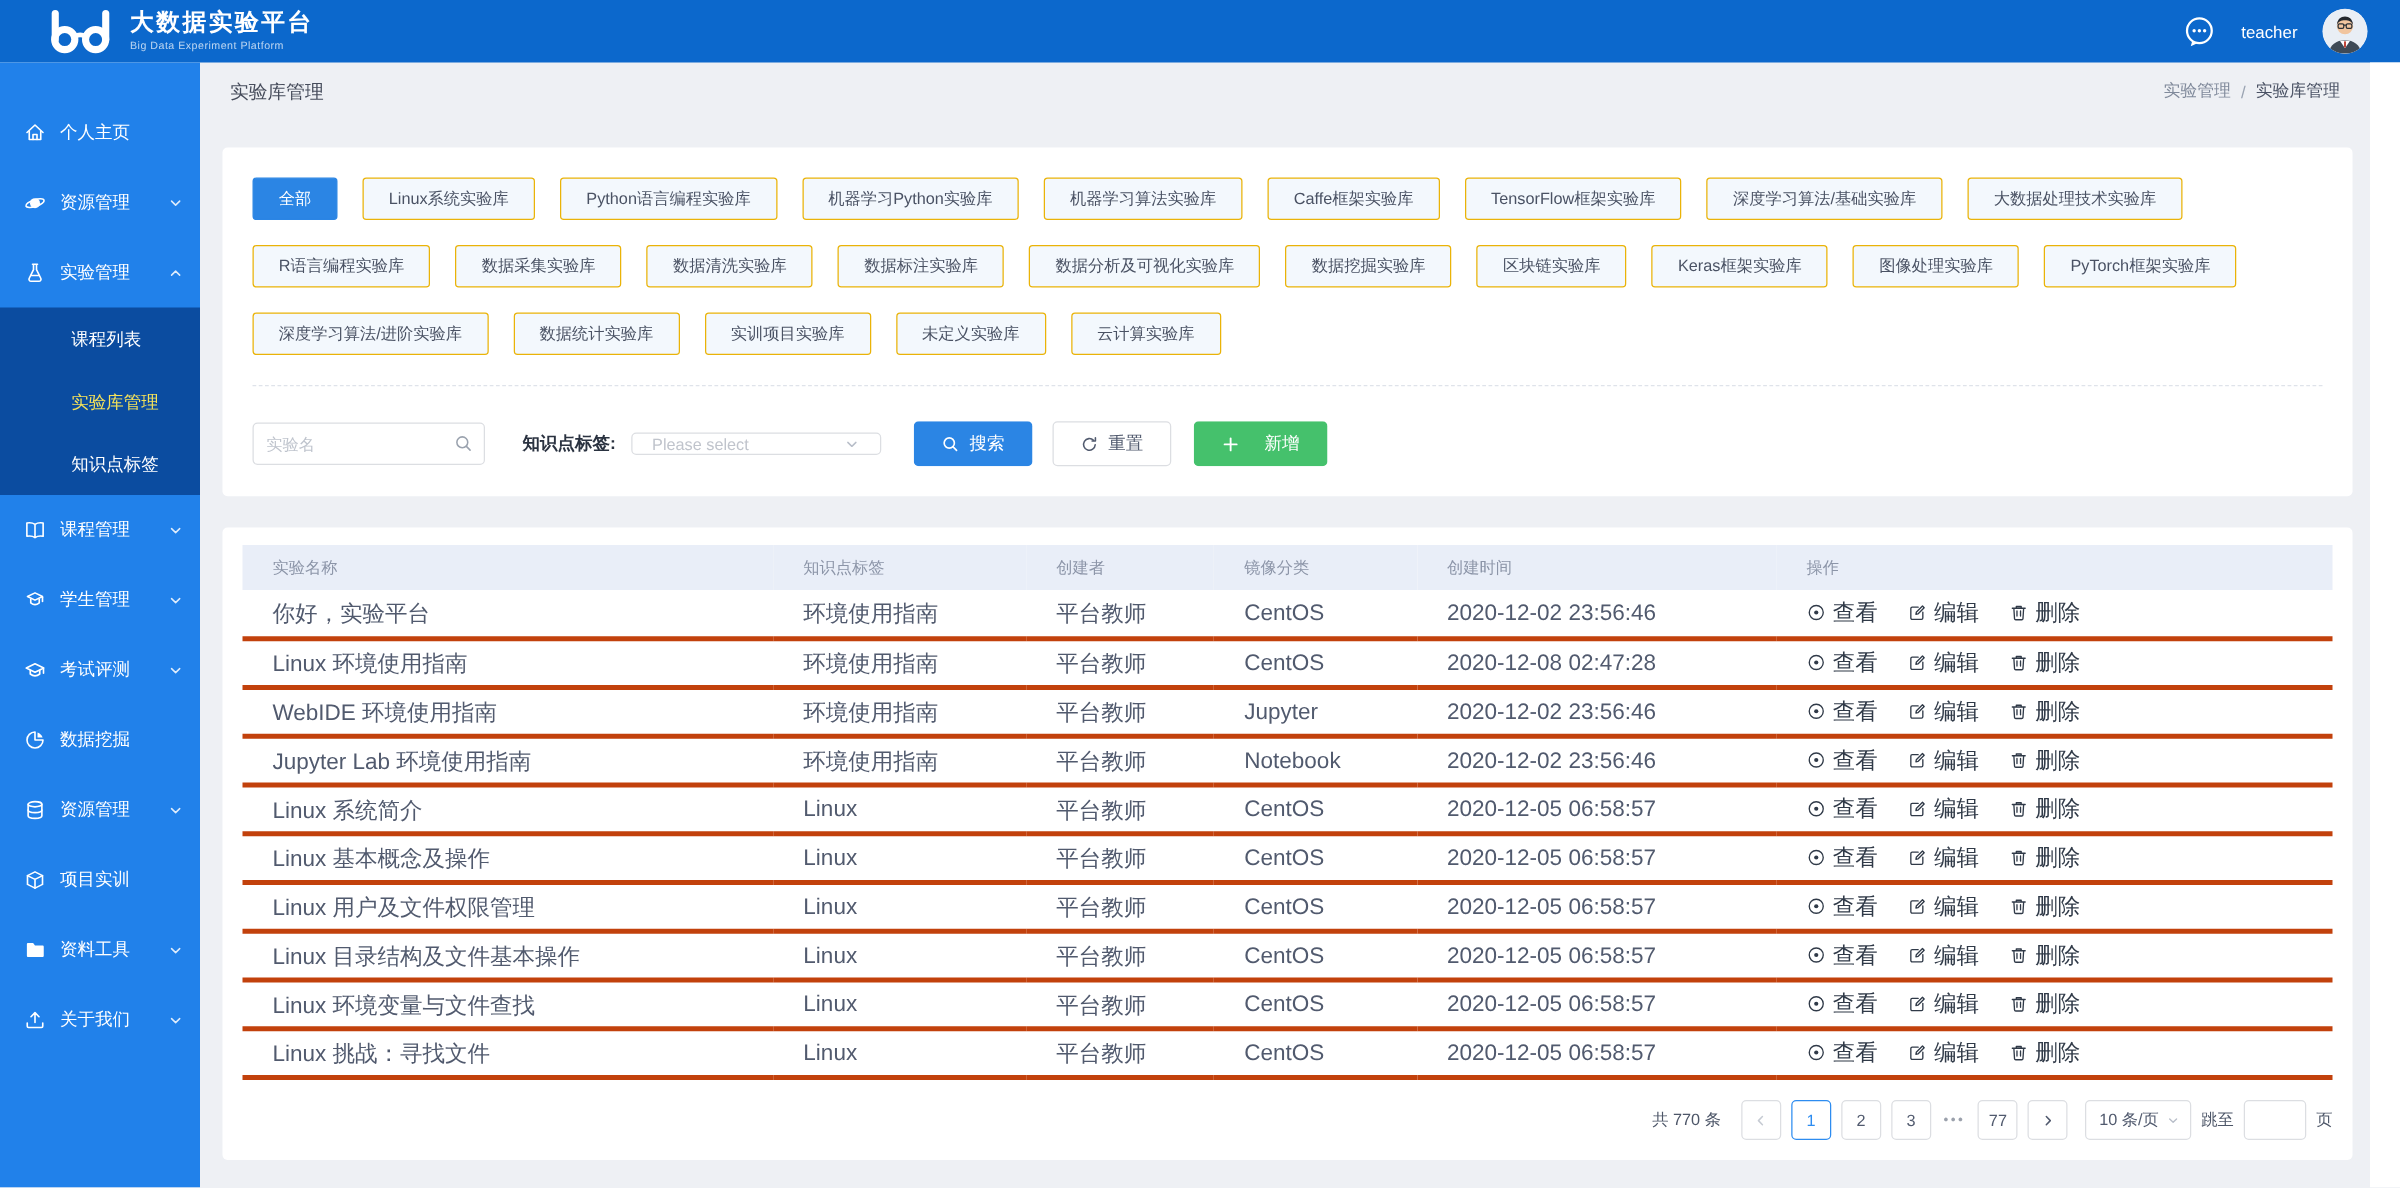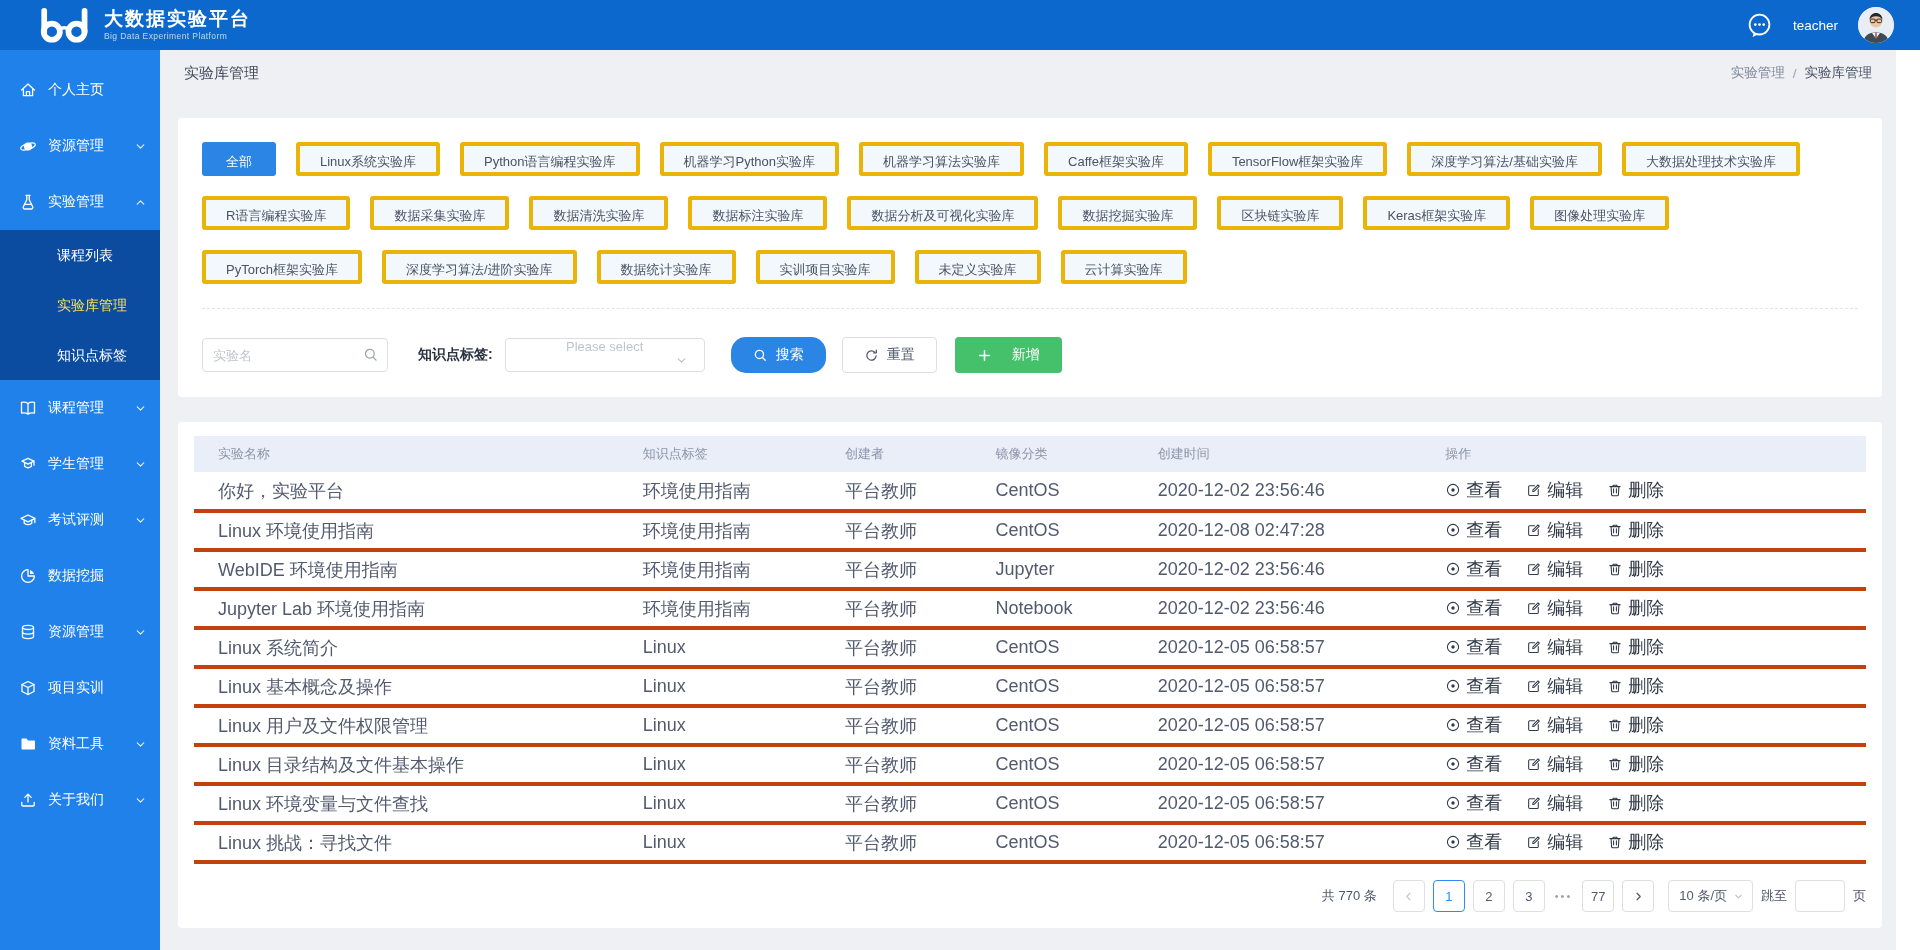--- a/index.html
+++ b/index.html
@@ -15,56 +15,56 @@
   .logo svg{display:block;}
   .brand-title{font-size:19px;font-weight:bold;color:#fff;letter-spacing:2px;line-height:1.1;}
   .brand-sub{font-size:8.5px;color:rgba(255,255,255,.72);letter-spacing:.4px;margin-top:2px;}
   .topbar-right{margin-left:auto;display:flex;align-items:center;gap:20px;}
   .chat-icon{color:#fff;display:flex;cursor:pointer;}
   .username{color:#fff;font-size:13.5px;}
   .avatar{width:36px;height:36px;border-radius:50%;overflow:hidden;background:#e9eef5;cursor:pointer;}
   .avatar svg{display:block;}
   
   .body{display:flex;height:900px;}
-  .sidebar{width:160px;background:#2181ea;padding-top:12px;flex-shrink:0;}
+  .sidebar{width:160px;background:#2181ea;padding-top:28px;flex-shrink:0;}
   .side-item{height:56px;display:flex;align-items:center;gap:11px;padding:0 13px 0 19px;color:#fff;font-size:14px;cursor:pointer;}
   .s-icon{display:flex;color:#fff;}
   .s-chev{margin-left:auto;color:rgba(255,255,255,.85);display:flex;}
   .submenu{background:#0b4ca0;}
   .sub-item{height:50px;line-height:50px;padding-left:57px;font-size:14px;color:#fff;cursor:pointer;}
   .sub-item.active{color:#f5e25a;}
   .main{flex:1;display:flex;flex-direction:column;min-width:0;}
   .scroll-strip{width:24px;background:#fff;flex-shrink:0;}
   .page-header{height:46px;display:flex;align-items:center;padding:0 24px;font-size:15px;color:#464c5b;}
   .crumbs{margin-left:auto;font-size:13.5px;display:flex;gap:8px;align-items:center;}
   .crumb{color:#808a9b;cursor:pointer;}
   .crumb.last{color:#4a5264;cursor:default;}
   .crumb-sep{color:#9aa3b2;}
   .content{flex:1;padding:22px 14px 0 18px;}
   .card{background:#fff;border-radius:4px;}
   
   .filter-card{padding:24px 24px 24px;}
   .tags{display:flex;flex-wrap:wrap;}
-  .tag{height:34px;line-height:32px;padding:0 20px;background:#f3f8fd;border:4px solid #eab308;border-radius:3px;
+  .tag{height:34px;line-height:32px;padding:0 20px;background:#f3f8fd;border:1px solid #eab308;border-radius:3px;
        color:#4a5264;font-size:13px;margin:0 20px 20px 0;cursor:pointer;font-family:inherit;}
   .tag.active{background:#2b85e4;border-color:#2b85e4;color:#fff;}
   .divider{border-top:1px dashed #dfe3ea;margin:4px 0 0;}
   .search-row{display:flex;align-items:center;margin-top:28px;}
   .inp{position:relative;width:186px;}
   .inp input{width:100%;height:34px;border:1px solid #dcdee2;border-radius:4px;padding:0 32px 0 10px;
              font-size:13px;color:#515a6e;outline:none;font-family:inherit;}
   .inp input::placeholder{color:#bfc4cd;}
   .inp .search-glyph{position:absolute;right:9px;top:9px;color:#9aa2ae;display:flex;}
   .kp-label{margin:0 12px 0 30px;font-size:14px;font-weight:700;color:#2a3240;}
-  .select{width:200px;height:34px;border:1px solid #dcdee2;border-radius:4px;display:flex;align-items:center;
-          padding:0 16px;font-size:13px;color:#c0c4cc;background:#fff;cursor:pointer;flex-direction:column;}
+  .select{width:200px;height:18px;border:1px solid #dcdee2;border-radius:4px;display:flex;align-items:center;
+          padding:0 16px;font-size:13px;color:#c0c4cc;background:#fff;cursor:pointer;}
   .select .chev{margin-left:auto;color:#b8bec9;display:flex;}
   .btn{height:36px;padding:0 21px;border:1px solid transparent;border-radius:4px;font-size:14px;
        display:inline-flex;align-items:center;gap:8px;cursor:pointer;font-family:inherit;margin-left:16px;}
-  .btn.primary{background:#2b85e4;color:#fff;margin-left:26px;border-radius:15px;}
+  .btn.primary{background:#2b85e4;color:#fff;margin-left:26px;}
   .btn.ghost{background:#fff;border-color:#dcdee2;color:#515a6e;}
   .btn.success{background:#45c16c;color:#fff;margin-left:18px;gap:20px;}
   
   .table-card{margin-top:25px;padding:14px 16px 16px;}
   table{width:100%;border-collapse:collapse;table-layout:fixed;}
   th{background:#e9eef8;height:36px;font-weight:400;font-size:13px;color:#8c95a8;text-align:left;padding:0 8px 0 24px;}
   td{height:39px;font-size:18px;color:#515a6e;border-bottom:4px solid #c2410c;padding:0 8px 0 24px;
      overflow:hidden;white-space:nowrap;}
   .action{display:inline-flex;align-items:center;gap:5px;margin-right:24px;color:#303a48;cursor:pointer;}
   .action svg{display:block;}

